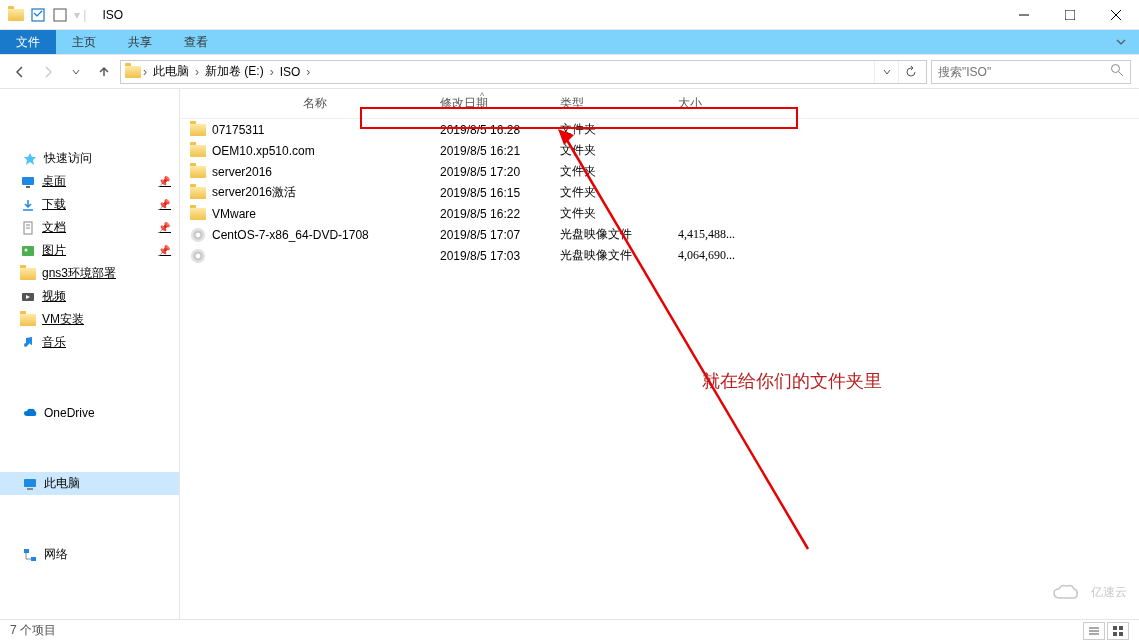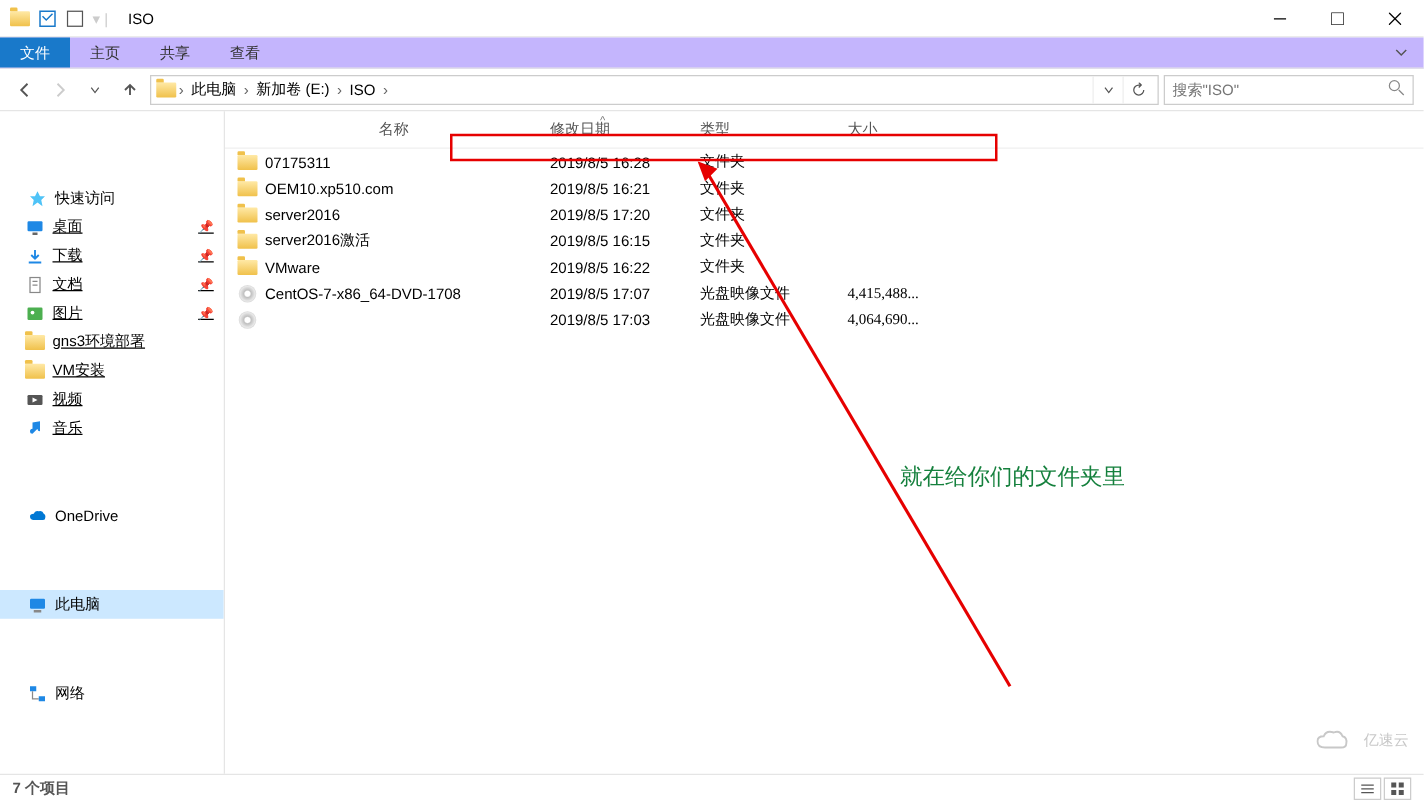--- a/index.html
+++ b/index.html
@@ -4,21 +4,21 @@
   <style>
     * { margin: 0; padding: 0; box-sizing: border-box; font-family: "Microsoft YaHei", "Segoe UI", sans-serif; font-size: 12px; }
     body { background: #fff; width: 1139px; height: 641px; overflow: hidden; position: relative; }
     
     .titlebar { height: 30px; background: #fff; display: flex; align-items: center; border-bottom: 1px solid #e5e5e5; }
     .titlebar-left { display: flex; align-items: center; gap: 6px; padding-left: 8px; }
     .titlebar-title { margin-left: 10px; color: #000; }
     .titlebar-controls { margin-left: auto; display: flex; }
     .titlebar-controls div { width: 46px; height: 30px; display: flex; align-items: center; justify-content: center; }
     
-    .ribbon { height: 25px; background: #c4b5fd; display: flex; align-items: stretch; border-bottom: 1px solid #e5e5e5; }
+    .ribbon { height: 25px; background: #7dd3fc; display: flex; align-items: stretch; border-bottom: 1px solid #e5e5e5; }
     .ribbon-file { background: #1979ca; color: #fff; padding: 0 16px; display: flex; align-items: center; }
     .ribbon-tab { padding: 0 16px; display: flex; align-items: center; color: #333; }
     .ribbon-expand { margin-left: auto; padding: 0 12px; display: flex; align-items: center; }
     
     .navbar { height: 34px; display: flex; align-items: center; padding: 4px 8px; gap: 4px; border-bottom: 1px solid #e5e5e5; }
     .nav-btn { width: 24px; height: 24px; display: flex; align-items: center; justify-content: center; color: #555; }
     .nav-btn.disabled { color: #ccc; }
     .address-bar { flex: 1; height: 24px; border: 1px solid #ccc; display: flex; align-items: center; padding: 0 4px; gap: 2px; }
     .breadcrumb-item { padding: 0 4px; display: flex; align-items: center; gap: 4px; }
     .breadcrumb-sep { color: #666; }
@@ -43,23 +43,23 @@
     .col-type { width: 118px; }
     .col-size { width: 100px; font-family: Liberation Serif, serif; }
     .sort-indicator { position: absolute; left: 300px; top: 2px; color: #777; font-size: 9px; }
     
     .file-row { display: flex; padding: 2px 0; align-items: center; }
     .file-row .col-name { display: flex; align-items: center; gap: 6px; }
     
     .highlight-box { position: absolute; border: 2px solid #e60000; left: 180px; top: 18px; width: 438px; height: 22px; pointer-events: none; }
     
     .annotation-arrow { position: absolute; left: 378px; top: 40px; pointer-events: none; }
-    .annotation-text { position: absolute; left: 540px; top: 280px; color: #15803d; font-size: 18px; pointer-events: none; }
-    
-    .statusbar { height: 22px; border-top: 1px solid #e5e5e5; display: flex; align-items: center; padding: 0 10px; color: #555; font-weight: bold; }
+    .annotation-text { position: absolute; left: 522px; top: 280px; color: #b91c1c; font-size: 18px; pointer-events: none; }
+    
+    .statusbar { height: 22px; border-top: 1px solid #e5e5e5; display: flex; align-items: center; padding: 0 10px; color: #555; }
     .statusbar-right { margin-left: auto; display: flex; gap: 2px; }
     .view-btn { width: 22px; height: 18px; border: 1px solid #ccc; display: flex; align-items: center; justify-content: center; }
     
     .icon { display: inline-flex; width: 16px; height: 16px; align-items: center; justify-content: center; }
     .folder-icon { width: 16px; height: 12px; background: linear-gradient(#ffe9a6, #f0c14b); border-radius: 1px; position: relative; }
     .folder-icon::before { content: ''; position: absolute; top: -3px; left: 0; width: 6px; height: 3px; background: #f0c14b; border-radius: 1px 1px 0 0; }
     .disc-icon { width: 14px; height: 14px; border-radius: 50%; background: radial-gradient(circle, #fff 20%, #c0c0c0 30%, #e8e8e8 60%, #aaa 100%); }
     
     .watermark { position: absolute; right: 12px; bottom: 40px; color: #c8c8c8; font-size: 14px; display: flex; align-items: center; gap: 12px; }
   </style>
@@ -233,32 +233,32 @@
         <span class="pin">📌</span>
       </div>
       <div class="sidebar-item level2">
         <span class="icon">
             <span class="folder-icon"></span>
           </span>
         <span>gns3环境部署</span>
       </div>
       <div class="sidebar-item level2">
         <span class="icon">
-            <span class="folder-icon"></span>
-          </span>
-        <span>VM安装</span>
-      </div>
-      <div class="sidebar-item level2">
-        <span class="icon">
             <svg width="14" height="14">
               <rect x="1" y="3" width="12" height="8" fill="#555" rx="1"></rect>
               <path d="M5 5 L5 9 L9 7 Z" fill="#fff"></path>
             </svg>
           </span>
         <span>视频</span>
+      </div>
+      <div class="sidebar-item level2">
+        <span class="icon">
+            <span class="folder-icon"></span>
+          </span>
+        <span>VM安装</span>
       </div>
       <div class="sidebar-item level2">
         <span class="icon">
             <svg width="14" height="14">
               <path d="M5 11 A2 2 0 1 1 5 7 L5 2 L11 1 L11 9 A2 2 0 1 1 11 5" fill="#1e88e5"></path>
             </svg>
           </span>
         <span>音乐</span>
       </div>
     </div>

